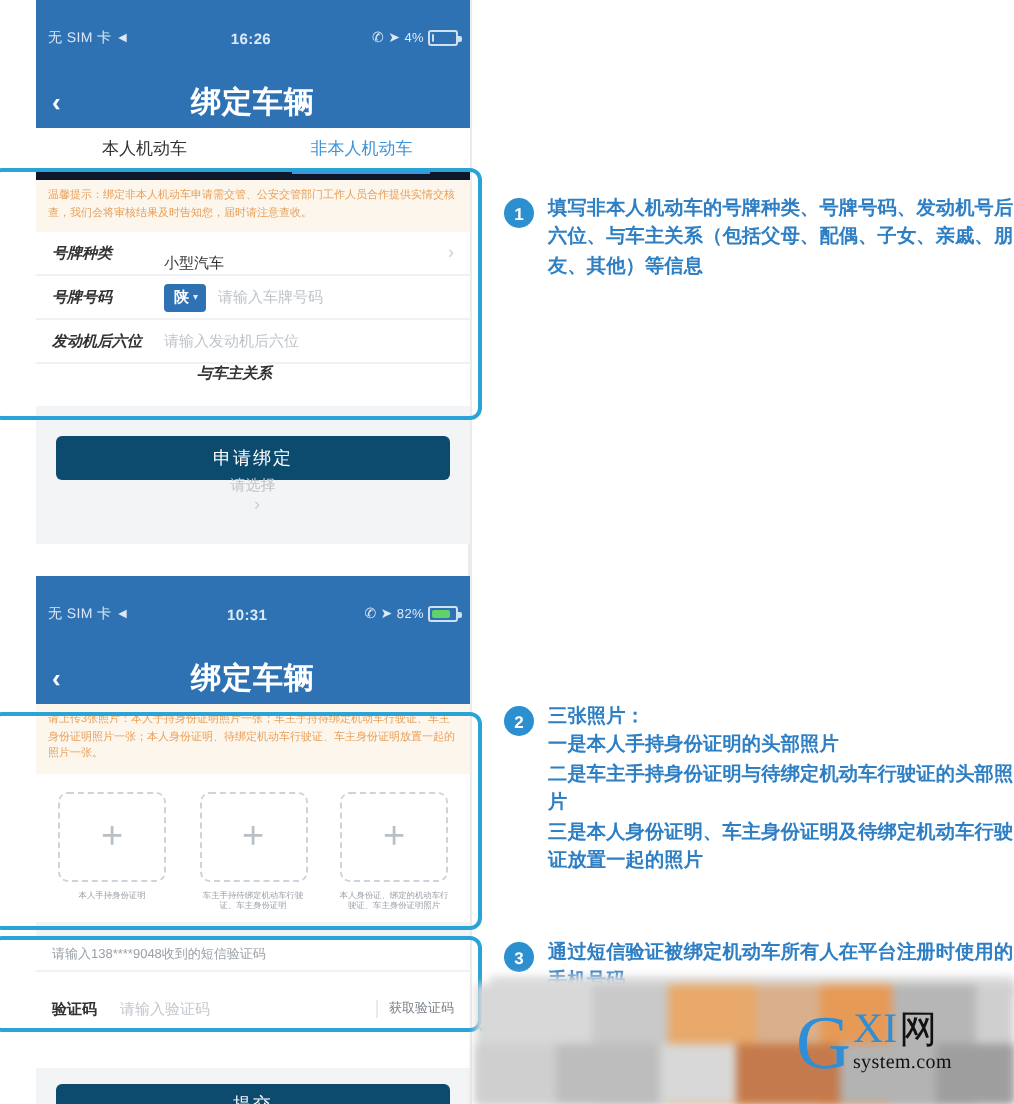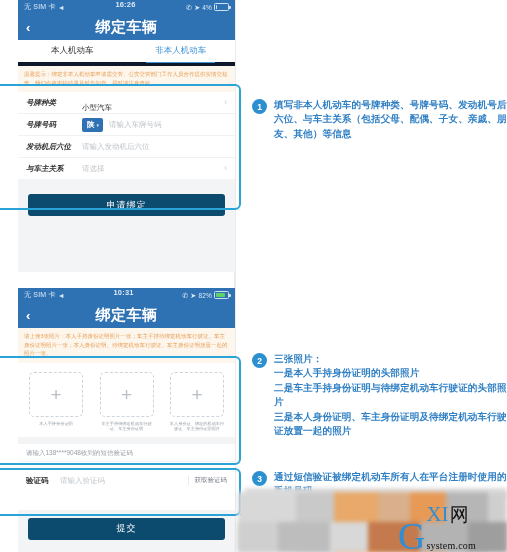--- a/index.html
+++ b/index.html
@@ -26,21 +26,22 @@
   #phone-one { top: 0px;   height: 272px; }
   #phone-two { top: 288px; height: 264px; }
 
   
   .statusbar {
     height: 14px;
     background: #2f72b4;
     color: #dce9f6;
     font-size: 7px;
     display: flex;
-    padding: 0 6px;
+    align-items: center;
+    padding: 12px 6px;
     letter-spacing: 0.2px;
   }
   .sb-left  { display: flex; align-items: center; gap: 2px; flex: 0 0 auto; }
   .sb-mid   { flex: 1; text-align: center; font-size: 7.5px; font-weight: bold; }
   .sb-right { display: flex; align-items: center; gap: 2px; flex: 0 0 auto; font-size: 6.5px;}
   .sb-ico { font-size: 7px; line-height: 1; }
   .batt {
     width: 13px; height: 6px;
     border: 1px solid #cfe0f1;
     border-radius: 1.5px;
@@ -101,21 +102,21 @@
   
   .card { background: #ffffff; }
   .form-row {
     display: flex;
     align-items: center;
     height: 21px;
     padding: 0 8px;
     border-bottom: 1px solid #eff1f3;
     position: relative;
   }
-  .form-row:last-child { border-bottom: none; }
+  .form-row:last-child { border-bottom: none; flex-direction: column; }
   .f-label {
     width: 56px; flex: 0 0 56px;
     font-size: 7.5px; color: #333333; font-weight: bold; font-style: italic;
   }
   .f-value    { font-size: 7.5px; color: #333333; flex: 1; margin-top: 10px; }
   .f-place    { font-size: 7.5px; color: #bfc4c9; flex: 1; }
   .chev {
     color: #c7cdd3; font-size: 9px; line-height: 1; margin-left: 4px;
   }
   .plate-badge {
@@ -267,21 +268,21 @@
   }
   .wm-stack { display: flex; flex-direction: column; }
   .wm-top {
     font-family: "Liberation Serif", "DejaVu Serif", serif;
     font-size: 21px; line-height: 1; color: #2f8ed6;
     display: flex; align-items: baseline; gap: 1px;
   }
   .wm-cjk { color: #111111; font-size: 19px; }
   .wm-sub {
     font-family: "Liberation Serif", "DejaVu Serif", serif;
-    font-size: 10px; color: #111111; letter-spacing: 0.2px; margin-top: 15px;
+    font-size: 10px; color: #111111; letter-spacing: 0.2px; margin-top: 1px;
   }
 
   
   .phone-edge {
     position: absolute; left: 234px; top: 0; width: 2px; height: 552px;
     background: #e9ebed;
   }
 </style>
 </head>
 <body>

